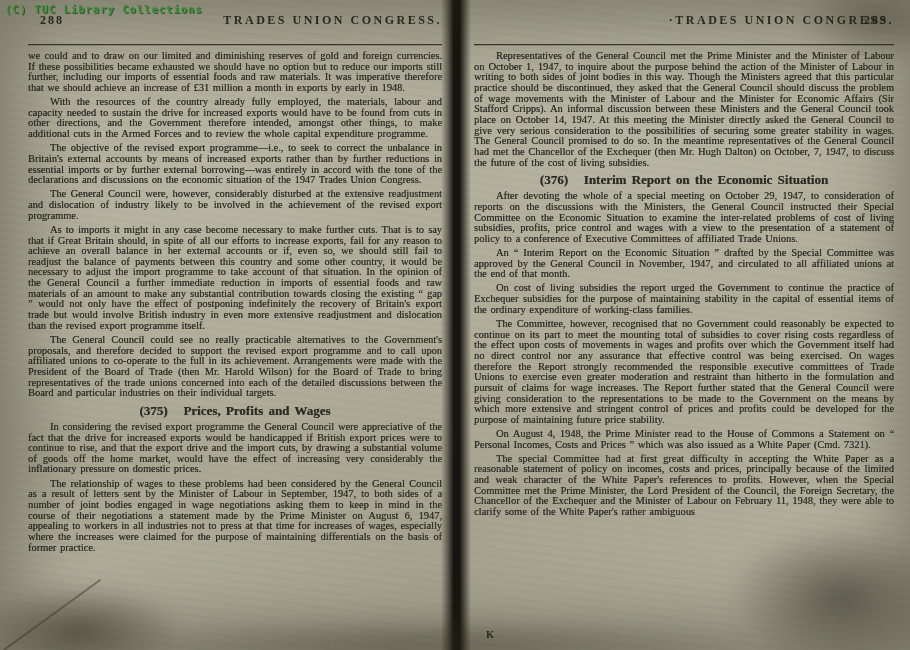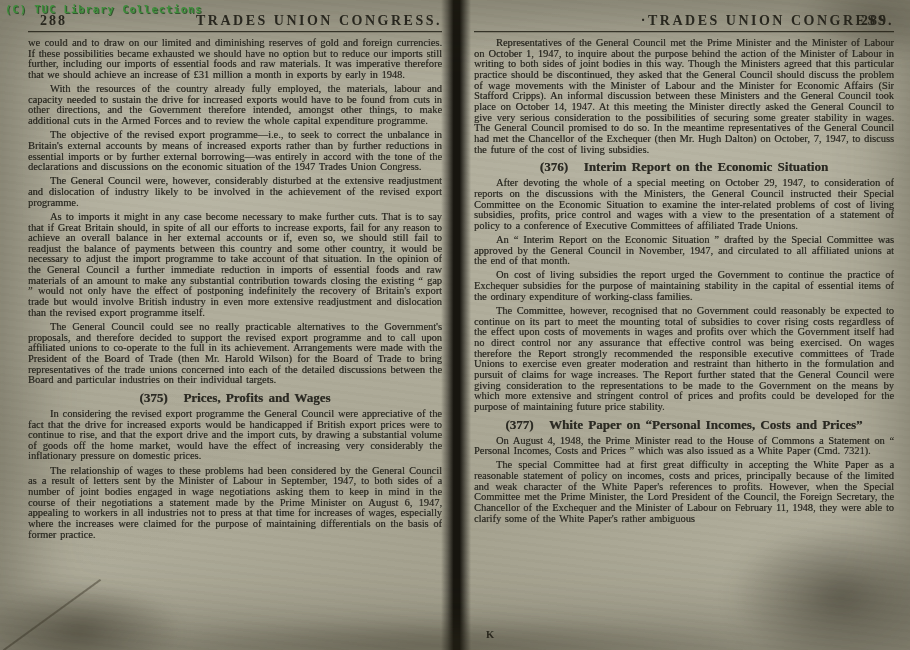--- a/index.html
+++ b/index.html
@@ -46,22 +46,22 @@
     position:absolute;top:3px;left:5px;z-index:7;
     font-family:"DejaVu Sans Mono","Liberation Mono",monospace;
     font-size:10.5px;font-weight:bold;letter-spacing:1px;
     color:#3f8f3c;text-shadow:1px 1px 0 rgba(24,66,24,0.75);
   }
 
   .page{position:absolute;top:13px;height:634px;overflow:hidden;z-index:2;}
   .page-left{left:28px;width:414px;}
   .page-right{left:474px;width:420px;}
 
-  .page-header{position:relative;height:17px;margin-bottom:1px;
-    font-weight:bold;font-size:14px;}
+  .page-header{position:relative;height:17px;margin-bottom:14px;
+    font-weight:bold;font-size:12px;}
   .pagenum{position:absolute;top:0;letter-spacing:2px;}
   .pagenum-left{left:12px;}
   .pagenum-right{right:6px;}
   .running-title{position:absolute;left:0;right:0;top:0;text-align:right;letter-spacing:2.5px;}
   .header-rule{height:0;border:none;border-top:1.6px solid #39372c;margin:0 0 6px;
     box-shadow:0 1px 0 rgba(57,55,44,0.25);}
 
   .page p{
     margin:0 0 3.5px;text-indent:22px;text-align:justify;
     font-size:10.4px;line-height:10.65px;word-spacing:1.1px;
@@ -107,21 +107,20 @@
       <span class="running-title">·TRADES UNION CONGRESS.</span>
       <span class="pagenum pagenum-right">289</span>
     </div>
     <hr class="header-rule">
     <p>Representatives of the General Council met the Prime Minister and the Minister of Labour on October 1, 1947, to inquire about the purpose behind the action of the Minister of Labour in writing to both sides of joint bodies in this way.  Though the Ministers agreed that this particular practice should be discontinued, they asked that the General Council should discuss the problem of wage movements with the Minister of Labour and the Minister for Economic Affairs (Sir Stafford Cripps).  An informal discussion between these Ministers and the General Council took place on October 14, 1947. At this meeting the Minister directly asked the General Council to give very serious consideration to the possibilities of securing some greater stability in wages.  The General Council promised to do so.  In the meantime representatives of the General Council had met the Chancellor of the Exchequer (then Mr. Hugh Dalton) on October, 7, 1947, to discuss the future of the cost of living subsidies.</p>
     <div class="sec-heading">(376)&nbsp;&nbsp; Interim Report on the Economic Situation</div>
     <p>After devoting the whole of a special meeting on October 29, 1947, to consideration of reports on the discussions with the Ministers, the General Council instructed their Special Committee on the Economic Situation to examine the inter-related problems of cost of living subsidies, profits, price control and wages with a view to the presentation of a statement of policy to a conference of Executive Committees of affiliated Trade Unions.</p>
     <p>An “ Interim Report on the Economic Situation ” drafted by the Special Committee was approved by the General Council in November, 1947, and circulated to all affiliated unions at the end of that month.</p>
     <p>On cost of living subsidies the report urged the Government to continue the practice of Exchequer subsidies for the purpose of maintaining stability in the capital of essential items of the ordinary expenditure of working-class families.</p>
     <p>The Committee, however, recognised that no Government could reasonably be expected to continue on its part to meet the mounting total of subsidies to cover rising costs regardless of the effect upon costs of movements in wages and profits over which the Government itself had no direct control nor any assurance that effective control was being exercised.  On wages therefore the Report strongly recommended the responsible executive committees of Trade Unions to exercise even greater moderation and restraint than hitherto in the formulation and pursuit of claims for wage increases. The Report further stated that the General Council were giving consideration to the representations to be made to the Government on the means by which more extensive and stringent control of prices and profits could be developed for the purpose of maintaining future price stability.</p>
-    <div class="sec-heading">(377)&nbsp;&nbsp; White Paper on “Personal Incomes, Costs and Prices”</div>
     <p>On August 4, 1948, the Prime Minister read to the House of Commons a Statement on “ Personal Incomes, Costs and Prices ” which was also issued as a White Paper (Cmd. 7321).</p>
     <p>The special Committee had at first great difficulty in accepting the White Paper as a reasonable statement of policy on incomes, costs and prices, principally because of the limited and weak character of the White Paper's references to profits.   However, when the Special Committee met the Prime Minister, the Lord President of the Council, the Foreign Secretary, the Chancellor of the Exchequer and the Minister of Labour on February 11, 1948, they were able to clarify some of the White Paper's rather ambiguous</p>
     <span class="signature-mark">K</span>
   </div>
 
   <div class="gutter"></div>
   <div class="smudge-bl"></div>
   <div class="smudge-bc"></div>
   <div class="smudge-br"></div>
   <div class="smudge-tr"></div>

